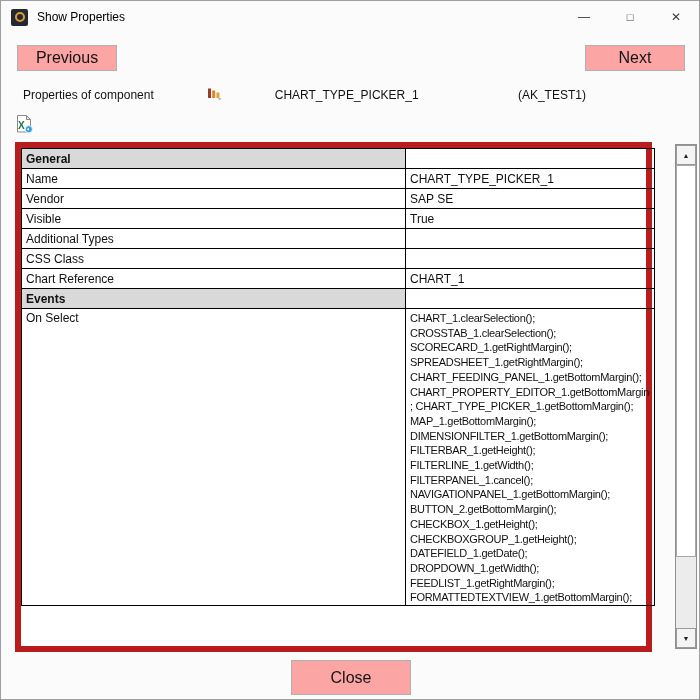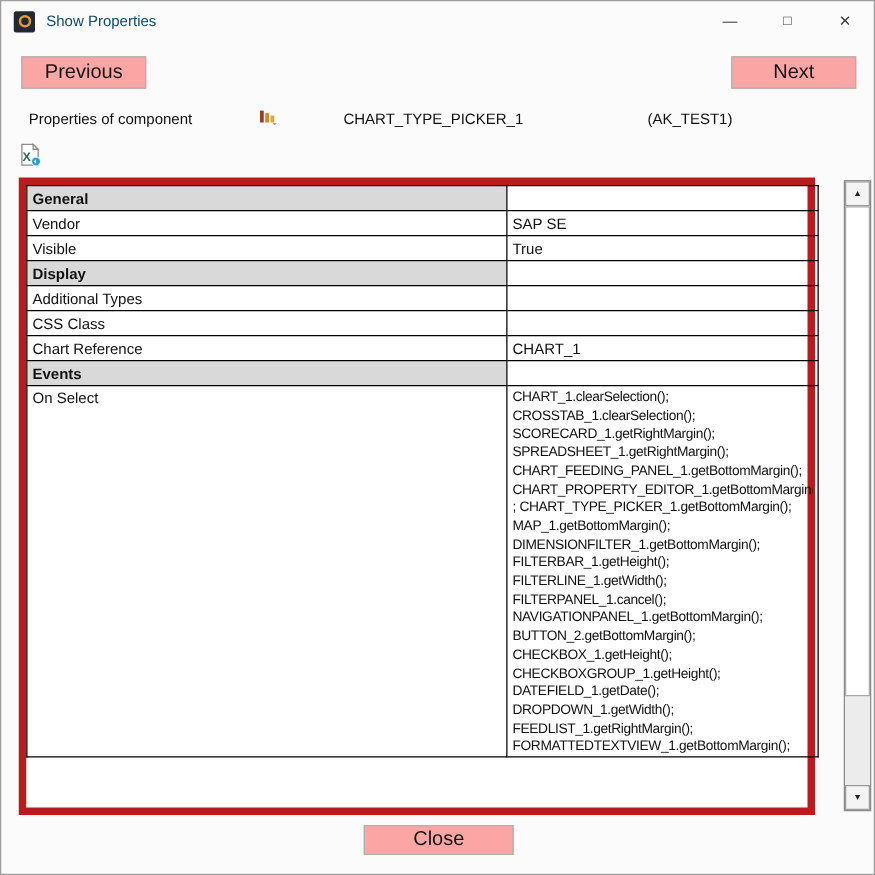--- a/index.html
+++ b/index.html
@@ -6,33 +6,33 @@
   body{
     width:700px;height:700px;position:relative;overflow:hidden;
     background:#fbfbfb;border:1px solid #9e9e9e;box-sizing:border-box;
     font-family:"Liberation Sans","DejaVu Sans",sans-serif;color:#111;
   }
 
   
   .titlebar{position:absolute;top:0;left:0;right:0;height:32px;display:flex;align-items:center;}
   .app-icon{width:17px;height:17px;margin-left:10px;background:#232832;border-radius:2px;position:relative;flex:0 0 auto;}
   .app-icon::after{content:"";position:absolute;left:3.5px;top:3.5px;width:6px;height:6px;border:2px solid #dd9c33;border-radius:50%;}
-  .title-text{margin-left:9px;font-size:12px;color:#0c4a6e;}
+  .title-text{margin-left:9px;font-size:12px;color:#000000;}
   .win-controls{position:absolute;right:0;top:0;height:32px;display:flex;}
   .win-btn{width:46px;height:32px;display:flex;align-items:center;justify-content:center;color:#3a3a3a;cursor:default;}
   .win-btn.min{font-size:12px;}
   .win-btn.max{font-size:11px;}
   .win-btn.cls{font-size:12px;}
 
   
   .btn{position:absolute;background:#fca5a5;border:1px solid #b0b0b0;font-size:16px;
        display:flex;align-items:center;justify-content:center;color:#141414;box-sizing:border-box;}
   #prev-btn{left:16px;top:44px;width:100px;height:26px;}
   #next-btn{left:584px;top:44px;width:100px;height:26px;}
-  #close-btn{left:290px;top:659px;width:120px;height:24px;}
+  #close-btn{left:290px;top:659px;width:120px;height:35px;}
 
   
   .comp-line{position:absolute;left:22px;top:86px;height:16px;font-size:12px;display:flex;align-items:center;gap:48px;}
   .comp-line .txt{white-space:pre;}
   .chart-picker-icon{margin:0 5px;display:inline-block;}
 
   .export-icon{position:absolute;left:13px;top:113px;width:20px;height:20px;cursor:default;}
 
   
   .panel{position:absolute;left:14px;top:141px;width:637px;height:510px;
@@ -105,30 +105,30 @@
 </div>
 
 <div class="panel">
   <table class="props">
     <tbody id="prop-tbody">
         <tr class="section">
           <td class="col-label">General</td>
           <td class="col-value"></td>
         </tr>
         <tr>
+          <td class="col-label">Name</td>
+          <td class="col-value">CHART_TYPE_PICKER_1</td>
+        </tr>
+        <tr>
           <td class="col-label">Vendor</td>
           <td class="col-value">SAP SE</td>
         </tr>
         <tr>
           <td class="col-label">Visible</td>
           <td class="col-value">True</td>
-        </tr>
-        <tr class="section">
-          <td class="col-label">Display</td>
-          <td class="col-value"></td>
         </tr>
         <tr>
           <td class="col-label">Additional Types</td>
           <td class="col-value"></td>
         </tr>
         <tr>
           <td class="col-label">CSS Class</td>
           <td class="col-value"></td>
         </tr>
         <tr>

